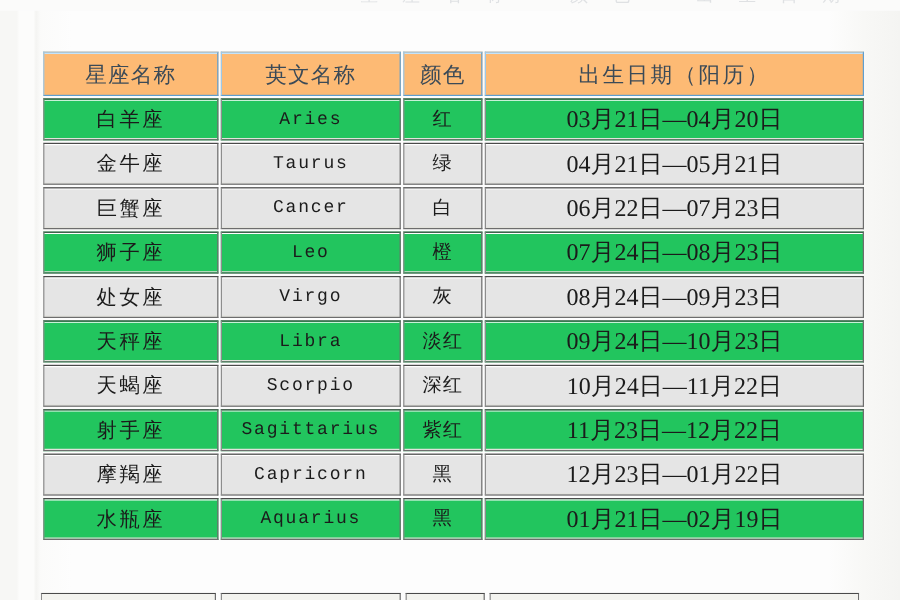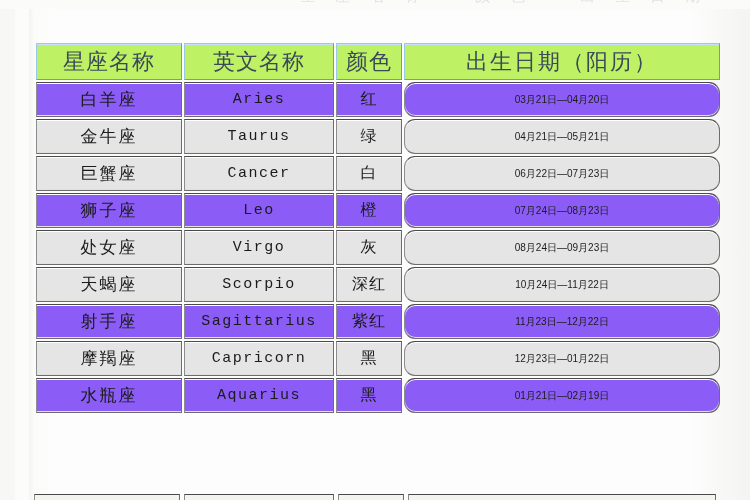--- a/index.html
+++ b/index.html
@@ -82,38 +82,38 @@
   }
 
   
   col.c-name { width: 146px; }
   col.c-en   { width: 150px; }
   col.c-col  { width: 66px; }
   col.c-date { width: 316px; }
 
   
   table.zodiac th {
-    background: #bef264;
+    background: #fdba74;
     border: 1px solid #5f9fd0;
     border-top-color: #9cc9e9;
     border-left-color: #9cc9e9;
     color: #3b4a57;
-    font-size: 22px;
+    font-size: 18px;
     letter-spacing: 1px;
     height: 35px;
     box-shadow: inset 0 1px 0 #c4e3fa;
     font-family: Liberation Mono, monospace;
   }
   table.zodiac th.date-h {
     letter-spacing: 2px;
   }
 
   
   table.zodiac td {
-    background: #8b5cf6;
+    background: #22c55e;
     border: 1px solid #6d6d6d;
     border-top-color: #4a4a4a;
     border-left-color: #8d8d8d;
     color: #1b1b1b;
     box-shadow: inset 0 1px 0 #ffffff, inset 0 -1px 0 #e2e2dc;
   }
   table.zodiac tr.alt td {
     background: #e5e5e5;
   }
 
@@ -126,24 +126,23 @@
     font-size: 15px;
     letter-spacing: 1.5px;
     font-family: Liberation Mono, monospace;
   }
   td.color {
     font-size: 16px;
     letter-spacing: 1px;
     font-family: "DejaVu Sans", sans-serif;
   }
   td.date {
-    font-size: 10px;
+    font-size: 20px;
     letter-spacing: 0px;
-    font-family: Liberation Sans, sans-serif;
-    border-radius: 11px;
+    font-family: Liberation Serif, serif;
   }
 
   
   #bottom-sliver {
     position: absolute;
     left: 34px;
     top: 494px;
     width: 682px;
     height: 6px;
     overflow: hidden;
@@ -208,20 +207,26 @@
           <td class="en">Leo</td>
           <td class="color">橙</td>
           <td class="date">07月24日—08月23日</td>
         </tr>
         <tr class="alt">
           <td class="cn">处女座</td>
           <td class="en">Virgo</td>
           <td class="color">灰</td>
           <td class="date">08月24日—09月23日</td>
         </tr>
+        <tr>
+          <td class="cn">天秤座</td>
+          <td class="en">Libra</td>
+          <td class="color">淡红</td>
+          <td class="date">09月24日—10月23日</td>
+        </tr>
         <tr class="alt">
           <td class="cn">天蝎座</td>
           <td class="en">Scorpio</td>
           <td class="color">深红</td>
           <td class="date">10月24日—11月22日</td>
         </tr>
         <tr>
           <td class="cn">射手座</td>
           <td class="en">Sagittarius</td>
           <td class="color">紫红</td>

